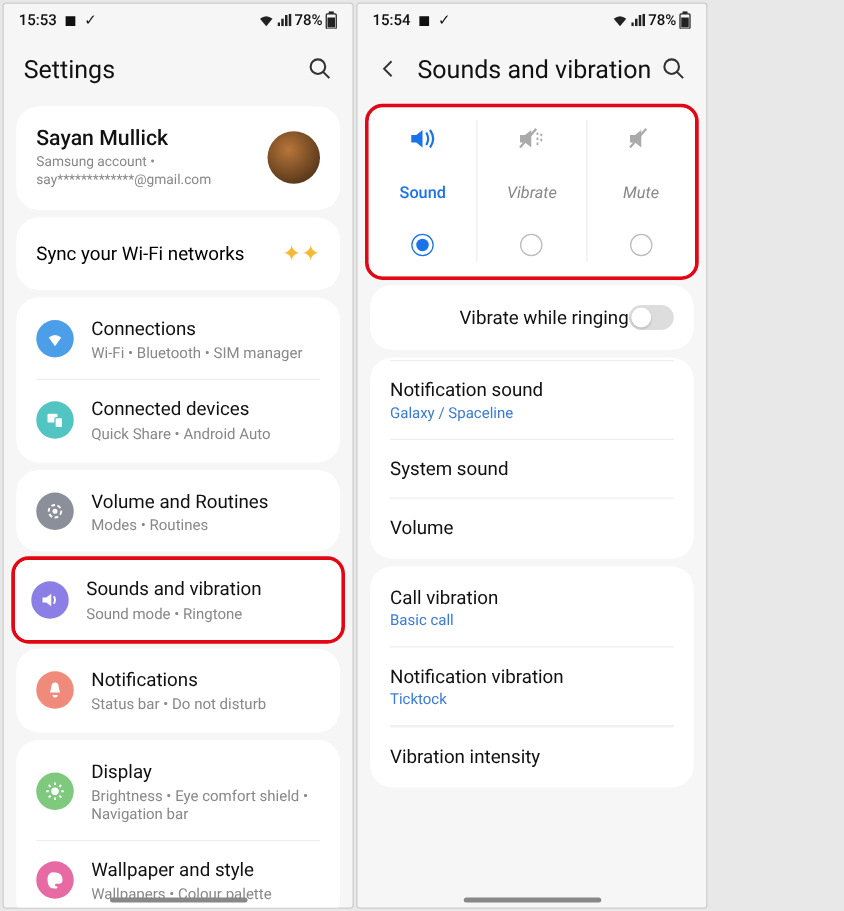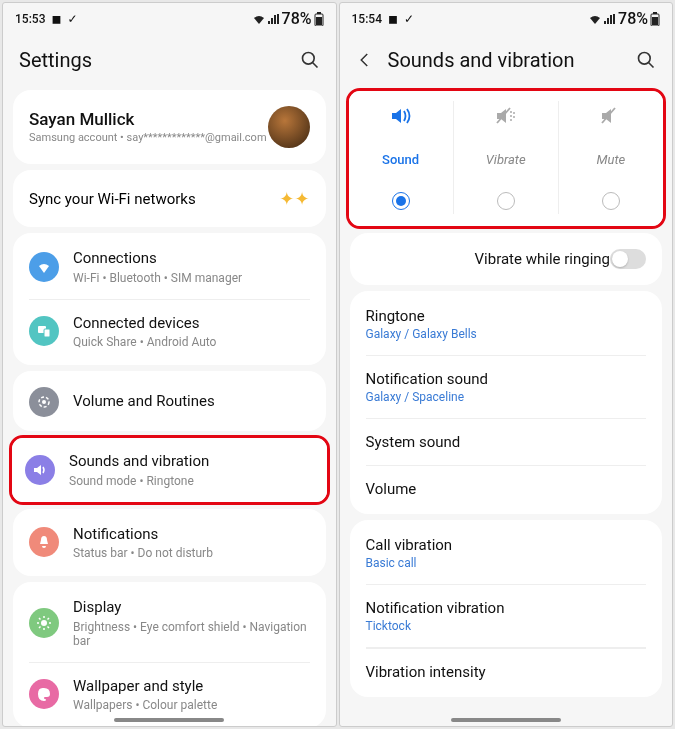--- a/index.html
+++ b/index.html
@@ -1,20 +1,20 @@
 <!DOCTYPE html>
 <html><head>
 <meta charset="utf-8">
 <style>
   * { box-sizing: border-box; margin: 0; padding: 0; font-family: -apple-system, Roboto, "Segoe UI", sans-serif; }
   body { background: #e8e8e8; display: flex; gap: 2px; padding: 2px; width: 675px; height: 729px; }
-  .phone { width: 335px; height: 725px; background: #f6f6f6; border: 1px solid #ccc; border-radius: 3px; overflow: hidden; position: relative; }
+  .phone { width: 281px; height: 725px; background: #f6f6f6; border: 1px solid #ccc; border-radius: 3px; overflow: hidden; position: relative; }
   .status-bar { display: flex; justify-content: space-between; align-items: center; padding: 6px 12px 2px; font-size: 12px; font-weight: 500; color: #111; }
   .sb-left { display: flex; gap: 6px; align-items: center; }
-  .sb-right { display: flex; gap: 2px; align-items: center; font-size: 16px; text-align: right; }
+  .sb-right { display: flex; gap: 2px; align-items: center; font-size: 12px; text-align: right; }
   .header { display: flex; justify-content: space-between; align-items: center; padding: 18px 16px 12px; }
   .header h1 { font-size: 20px; font-weight: 400; color: #111; }
   .header-left { display: flex; align-items: center; gap: 14px; }
   .back { width: 18px; height: 18px; }
   .search-ic { width: 20px; height: 20px; }
   .card { background: #fff; border-radius: 18px; margin: 6px 10px; padding: 2px 0; }
   .row { display: flex; align-items: center; padding: 14px 16px; position: relative; }
   .row .icon-circle { width: 30px; height: 30px; border-radius: 50%; display: flex; align-items: center; justify-content: center; margin-right: 14px; flex-shrink: 0; }
   .row .text { flex: 1; min-width: 0; }
   .row .title { font-size: 15px; color: #111; line-height: 1.3; }
@@ -138,20 +138,21 @@
   <div class="card" style="padding-bottom:0; margin-bottom:4px;">
     <div class="row">
       <div class="icon-circle" style="background:#8b8f9a">
         <svg width="16" height="16" viewBox="0 0 16 16">
             <circle cx="8" cy="8" r="5" fill="none" stroke="#fff" stroke-width="1.5" stroke-dasharray="3 2"></circle>
             <circle cx="8" cy="8" r="2" fill="#fff"></circle>
           </svg>
       </div>
       <div class="text">
         <div class="title">Volume and Routines</div>
+        <div class="sub">Modes  •  Routines</div>
       </div>
     </div>
   </div>
 
   <div class="highlight-box">
     <div class="row" style="background:#fff; border-radius:11px;">
       <div class="icon-circle" style="background:#8b7fe6">
         <svg width="16" height="14" viewBox="0 0 16 14">
             <path d="M2 5v4h3l4 3V2L5 5z" fill="#fff"></path>
             <path d="M11 4q2 3 0 6" fill="none" stroke="#fff" stroke-width="1.5"></path>
@@ -302,24 +303,20 @@
   </div>
 
   <div class="card" style="margin-top:4px;">
     <div class="row2 flex-between">
       <span class="title">Vibrate while ringing</span>
       <div class="toggle"></div>
     </div>
   </div>
 
   <div class="card">
-    <div class="row2">
-      <div class="title">Ringtone</div>
-      <div class="sub-blue">Galaxy / Galaxy Bells</div>
-    </div>
     <div class="divider"></div>
     <div class="row2">
       <div class="title">Notification sound</div>
       <div class="sub-blue">Galaxy / Spaceline</div>
     </div>
     <div class="divider"></div>
     <div class="row2">
       <div class="title">System sound</div>
     </div>
     <div class="divider"></div>

